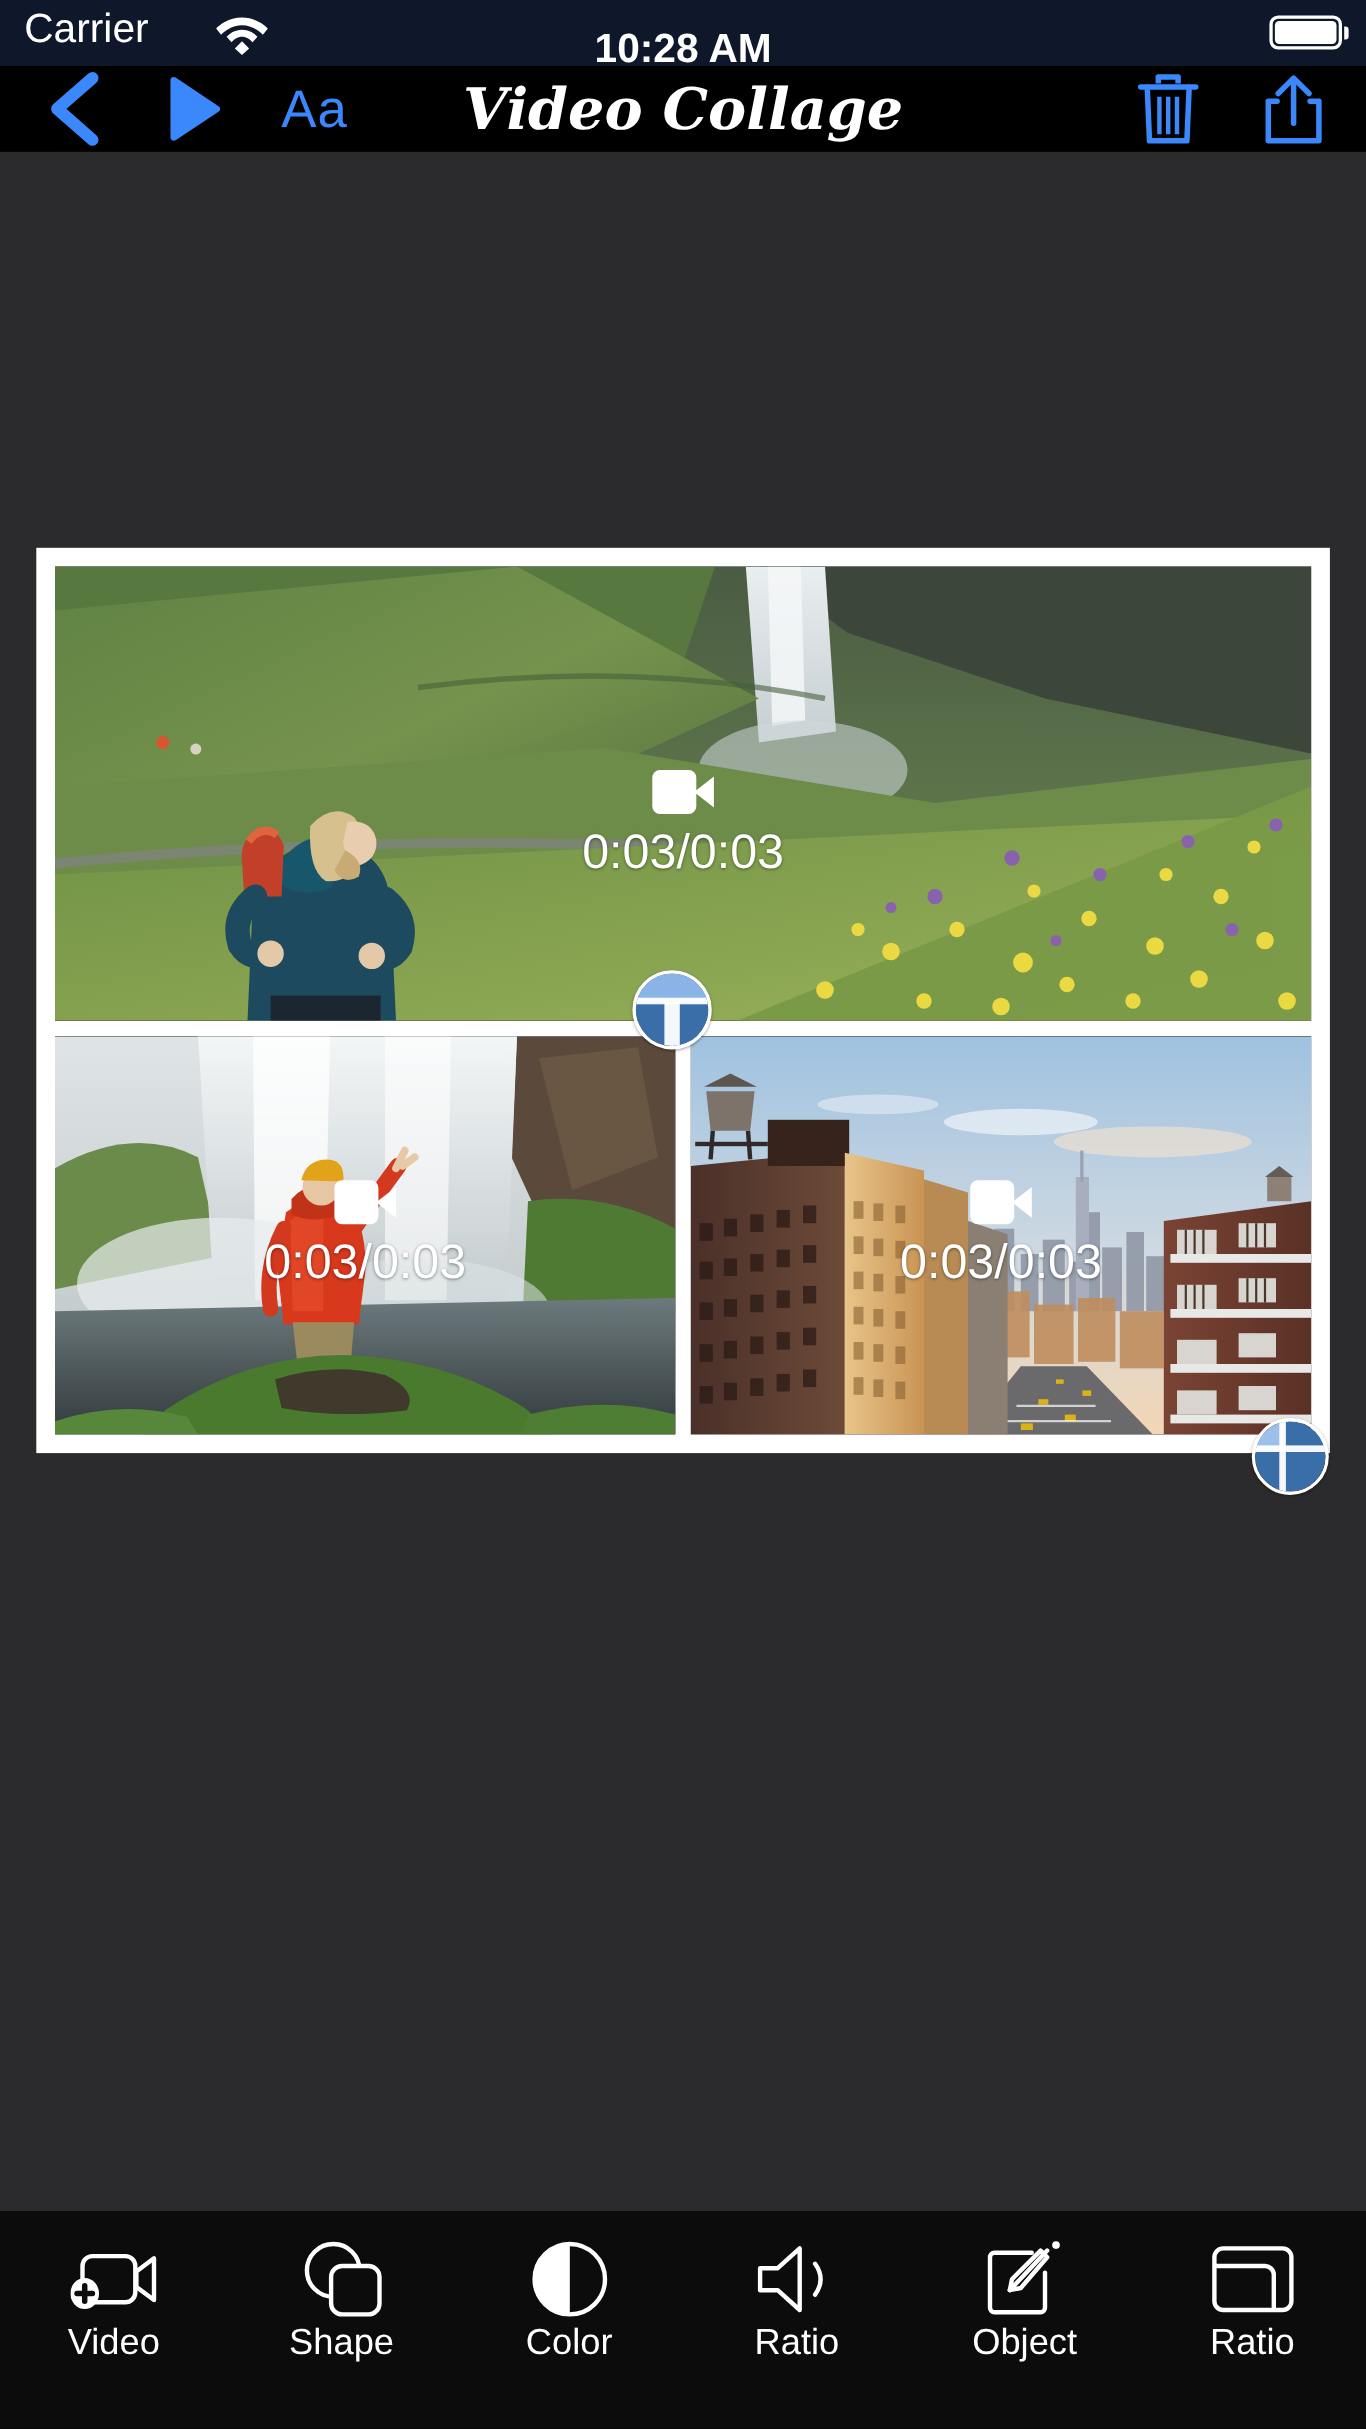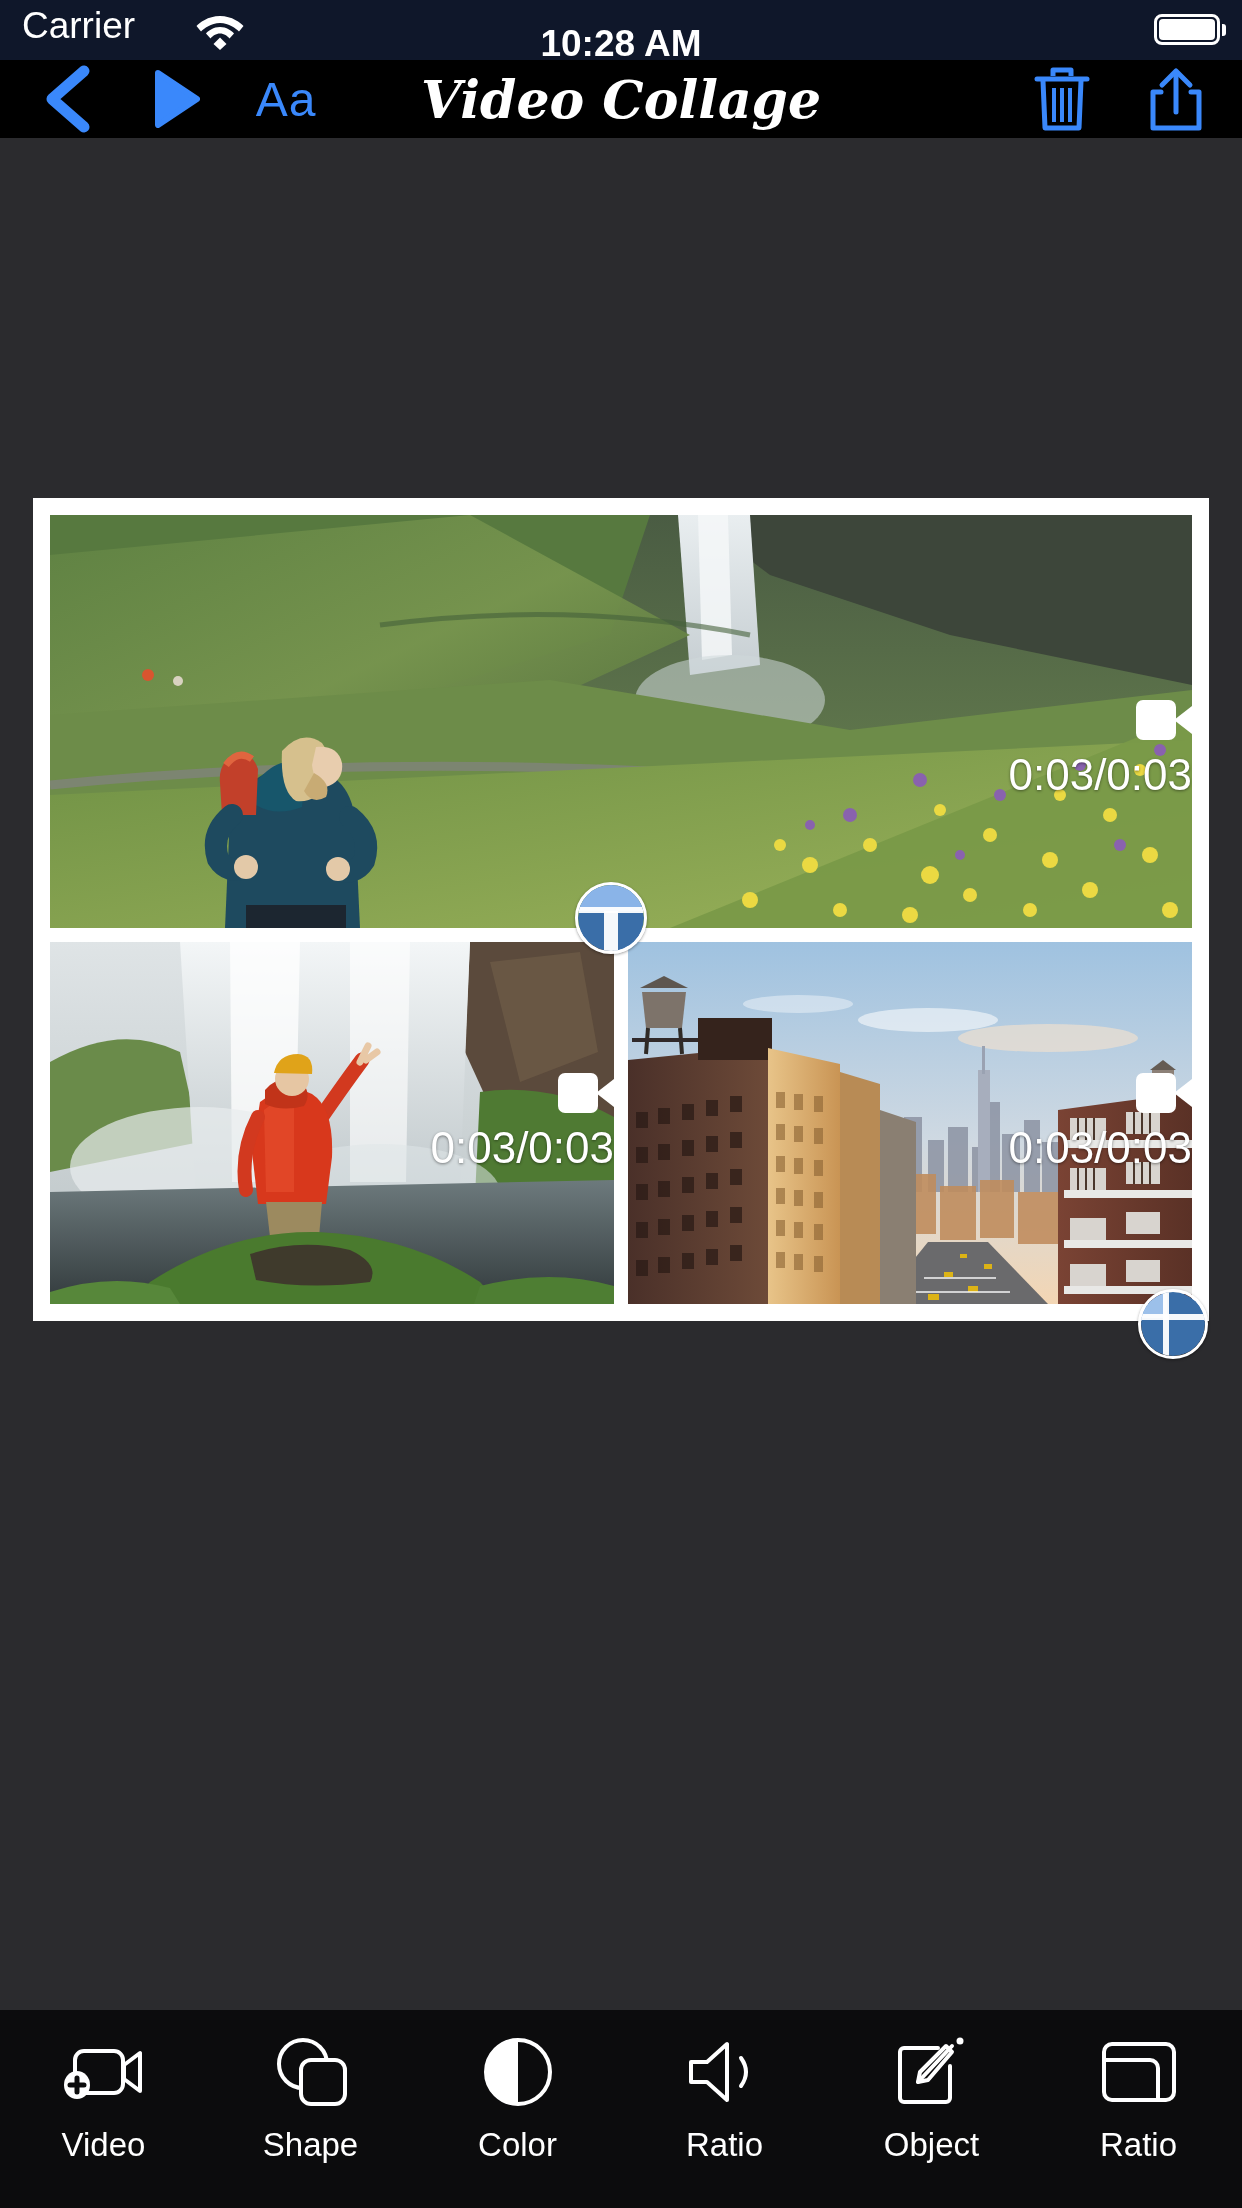--- a/index.html
+++ b/index.html
@@ -81,21 +81,21 @@
     position:absolute; overflow:hidden; background:#111;
   }
   .cell-top    { left:0;    top:0;    width:1142px; height:413px; }
   .cell-bl     { left:0;    top:427px; width:564px;  height:362px; }
   .cell-br     { left:578px; top:427px; width:564px; height:362px; }
 
   .cell-img{ position:absolute; left:0; top:0; width:100%; height:100%; }
 
   .overlay{
     position:absolute; left:0; top:0; width:100%; height:100%;
-    display:flex; flex-direction:column; align-items:flex-end; justify-content:center;
+    display:flex; flex-direction:column; align-items:center; justify-content:center;
     pointer-events:none;
   }
   .overlay.top-cell{ justify-content:flex-start; padding-top:185px; }
   .vid-glyph{
     width:56px; height:40px; position:relative; margin-bottom:10px;
   }
   .vid-glyph .body{
     position:absolute; left:0; top:0; width:40px; height:40px;
     background:#fff; border-radius:7px;
   }
@@ -131,21 +131,21 @@
     background:#0c0c0d;
     display:flex; align-items:flex-start; justify-content:space-around;
     padding-top:24px;
   }
   .tool{
     width:160px; display:flex; flex-direction:column; align-items:center;
     cursor:pointer;
   }
   .tool-ico{ height:76px; display:flex; align-items:center; justify-content:center; }
   .tool-lbl{
-    margin-top:16px; color:#fff; font-size:33px; font-weight:400;
+    color:#fff; font-size:33px; font-weight:400;
   }
   svg{ display:block; }
 </style>
 </head>
 <body>
 
 <div class="status-bar">
   <div class="sb-carrier">Carrier</div>
   <div class="sb-wifi">
     <svg viewBox="0 0 48 38" width="48" height="38">

